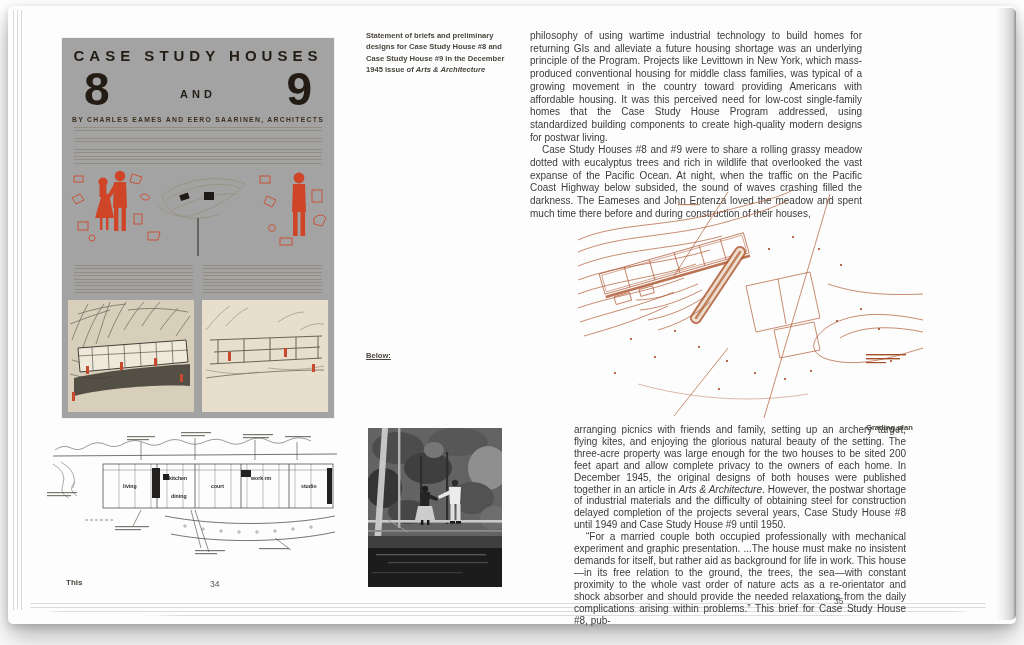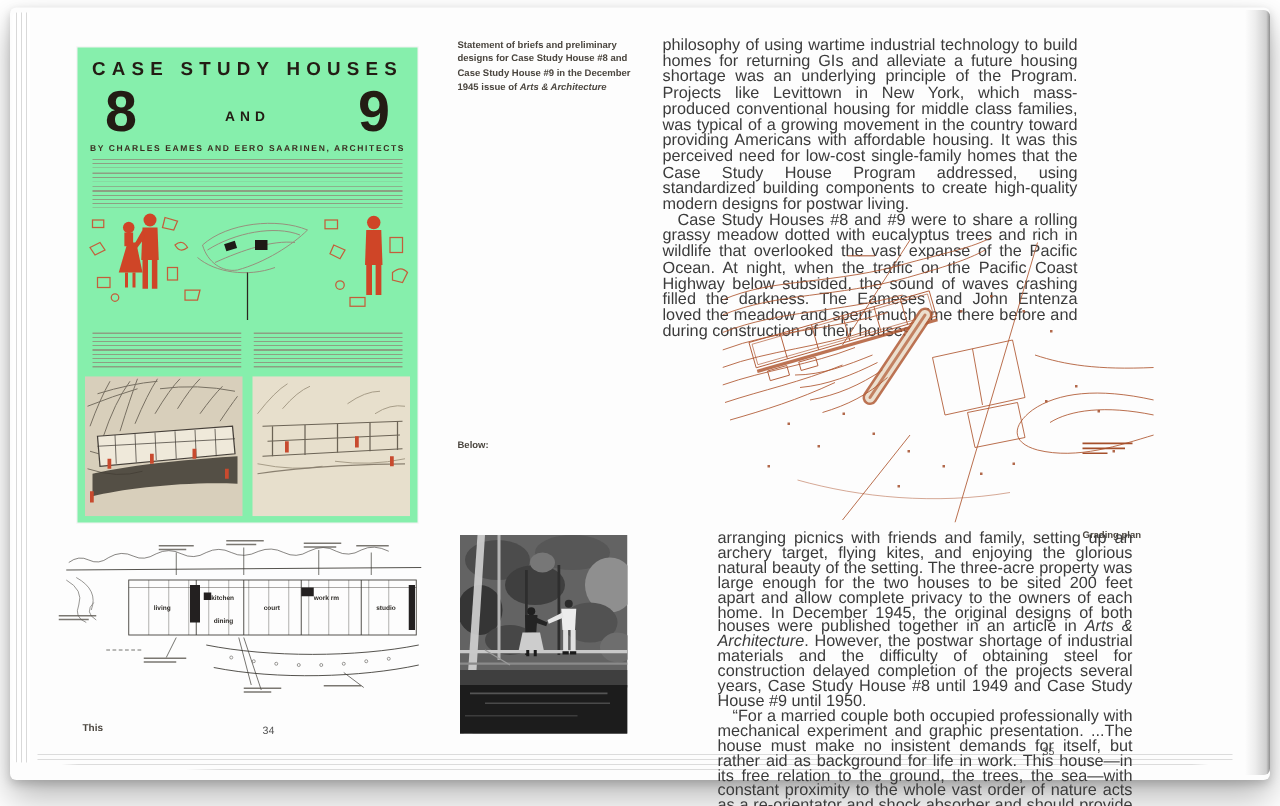--- a/index.html
+++ b/index.html
@@ -10,35 +10,35 @@
   .book{left:8px;top:6px;width:1008px;height:618px;background:#fdfdfd;border-radius:5px;
         box-shadow:0 14px 28px rgba(0,0,0,.28), 0 3px 8px rgba(0,0,0,.18);}
   .page-edge-left{left:10px;top:10px;width:14px;height:600px;
         background:repeating-linear-gradient(to right,#ffffff 0 3px,#d9d9d9 3px 4px);border-radius:4px 0 0 4px;}
   .page-edge-right{left:996px;top:8px;width:20px;height:612px;
         background:linear-gradient(to right,#fdfdfd 0,#ededed 40%,#cfcfcf 85%,#8f8f8f 100%);border-radius:0 5px 5px 0;}
   .page-edge-bottom{left:30px;top:600px;width:956px;height:18px;
         background:repeating-linear-gradient(to bottom,#fdfdfd 0 3px,#dcdcdc 3px 4px);
         border-radius:0 0 40% 40%/0 0 10px 10px;}
   
-  .magazine{left:62px;top:38px;width:272px;height:380px;background:#86efac;
+  .magazine{left:62px;top:38px;width:272px;height:380px;background:#a3a3a3;
         box-shadow:0 0 0 1px rgba(0,0,0,.04);color:#231c14;overflow:hidden;}
   .mag-title{margin-top:9px;text-align:center;font-weight:bold;font-size:15px;letter-spacing:5px;white-space:nowrap;}
   .mag-numrow{display:flex;justify-content:space-between;align-items:center;padding:0 22px;height:50px;}
   .mag-big{font-size:46px;font-weight:bold;line-height:46px;}
   .mag-and{font-size:11px;font-weight:bold;letter-spacing:4px;margin-top:10px;}
   .mag-byline{text-align:center;font-weight:bold;font-size:6.8px;letter-spacing:1.3px;color:#3a2e20;margin-top:2px;}
   .txtlines{margin:4px 12px 0 12px;background:repeating-linear-gradient(to bottom,#8f8575 0 1px,rgba(0,0,0,0) 1px 3.4px);opacity:.75;}
   .twocol{display:flex;gap:10px;margin:5px 12px 0 12px;}
   .twocol>div{flex:1;height:28px;background:repeating-linear-gradient(to bottom,#8f8575 0 1px,rgba(0,0,0,0) 1px 3.4px);opacity:.75;}
   
   .cap{font-size:7.6px;font-weight:bold;line-height:11.4px;color:#4b463f;}
   .cap i{font-style:italic;}
   .bodycol{width:332px;color:#3b3b3b;text-align:justify;}
-  .bodycol p{margin:0;font-size:13px;}
+  .bodycol p{margin:0;font-size:10px;}
   .blk-top p{line-height:12.7px;}
   .blk-bot p{line-height:11.9px;}
   .indent{text-indent:12px;}
   .pagenum{font-size:8.5px;color:#555;}
   .plan-label{font-size:8px;font-weight:bold;color:#4b463f;}
   svg text{font-family:"Liberation Sans",sans-serif;}
 </style>
 </head>
 <body>
 
@@ -168,21 +168,21 @@
         <rect x="244" y="64" width="3" height="8"></rect>
       </g>
     </g>
   </svg>
 </div>
 
 <div class="abs cap" style="left:366px;top:30px;width:150px;">
   <span>Statement of briefs and preliminary designs for Case Study House #8 and Case Study House #9 in the December 1945 issue of </span><i>Arts &amp; Architecture</i>
 </div>
 
-<div class="abs cap" style="left:366px;top:350px;width:150px;">
+<div class="abs cap" style="left:366px;top:350px;width:150px;text-decoration:underline;">
   <div>Below:</div>
 </div>
 
 <svg class="abs" style="left:45px;top:430px;" width="298" height="128" viewBox="0 0 298 128">
   <g stroke="#3d3a35" stroke-width=".7" fill="none">
 
     <path d="M10,20 q8,-6 16,-2 q8,4 16,-2 q10,-6 20,-1 q8,4 18,-2 q10,-5 20,0 q10,5 20,-1 q10,-5 20,0 q10,5 22,-1 q10,-4 20,1 q10,5 20,-1 q12,-6 22,0 q10,5 20,-1 q10,-5 22,1" opacity=".7"></path>
     <path d="M8,26 L292,24"></path>
 
     <rect x="58" y="34" width="230" height="44"></rect>

